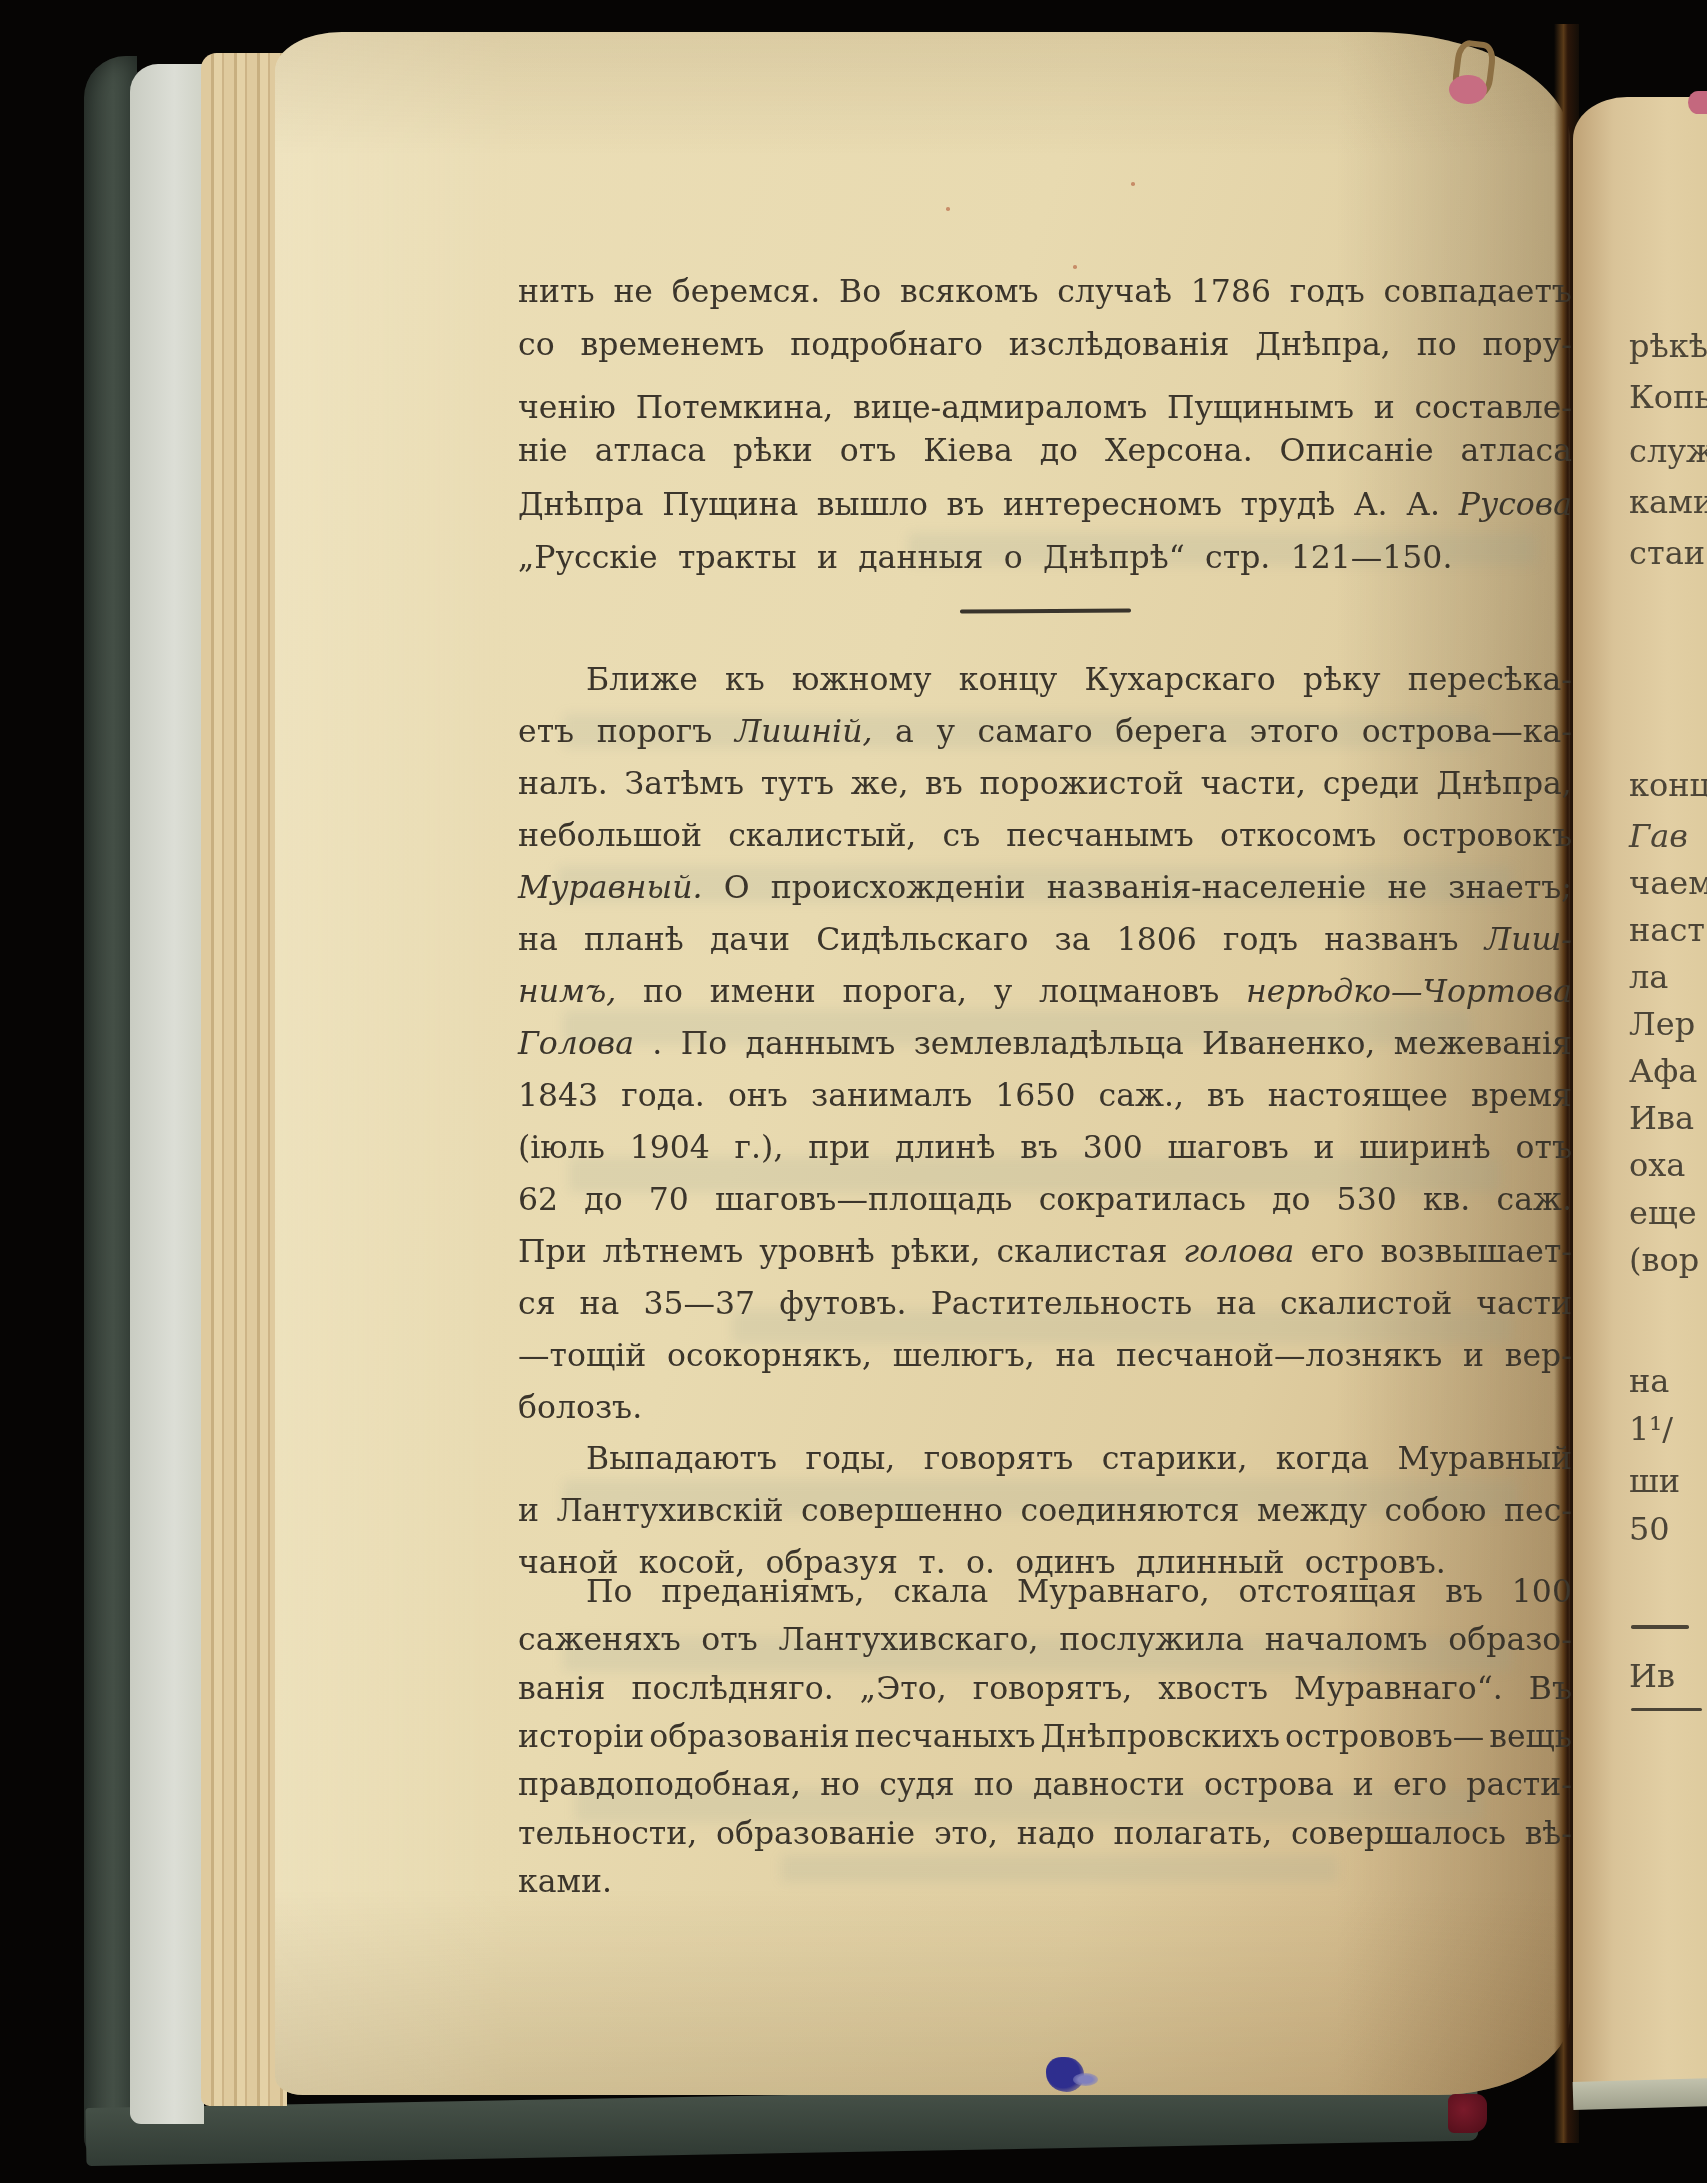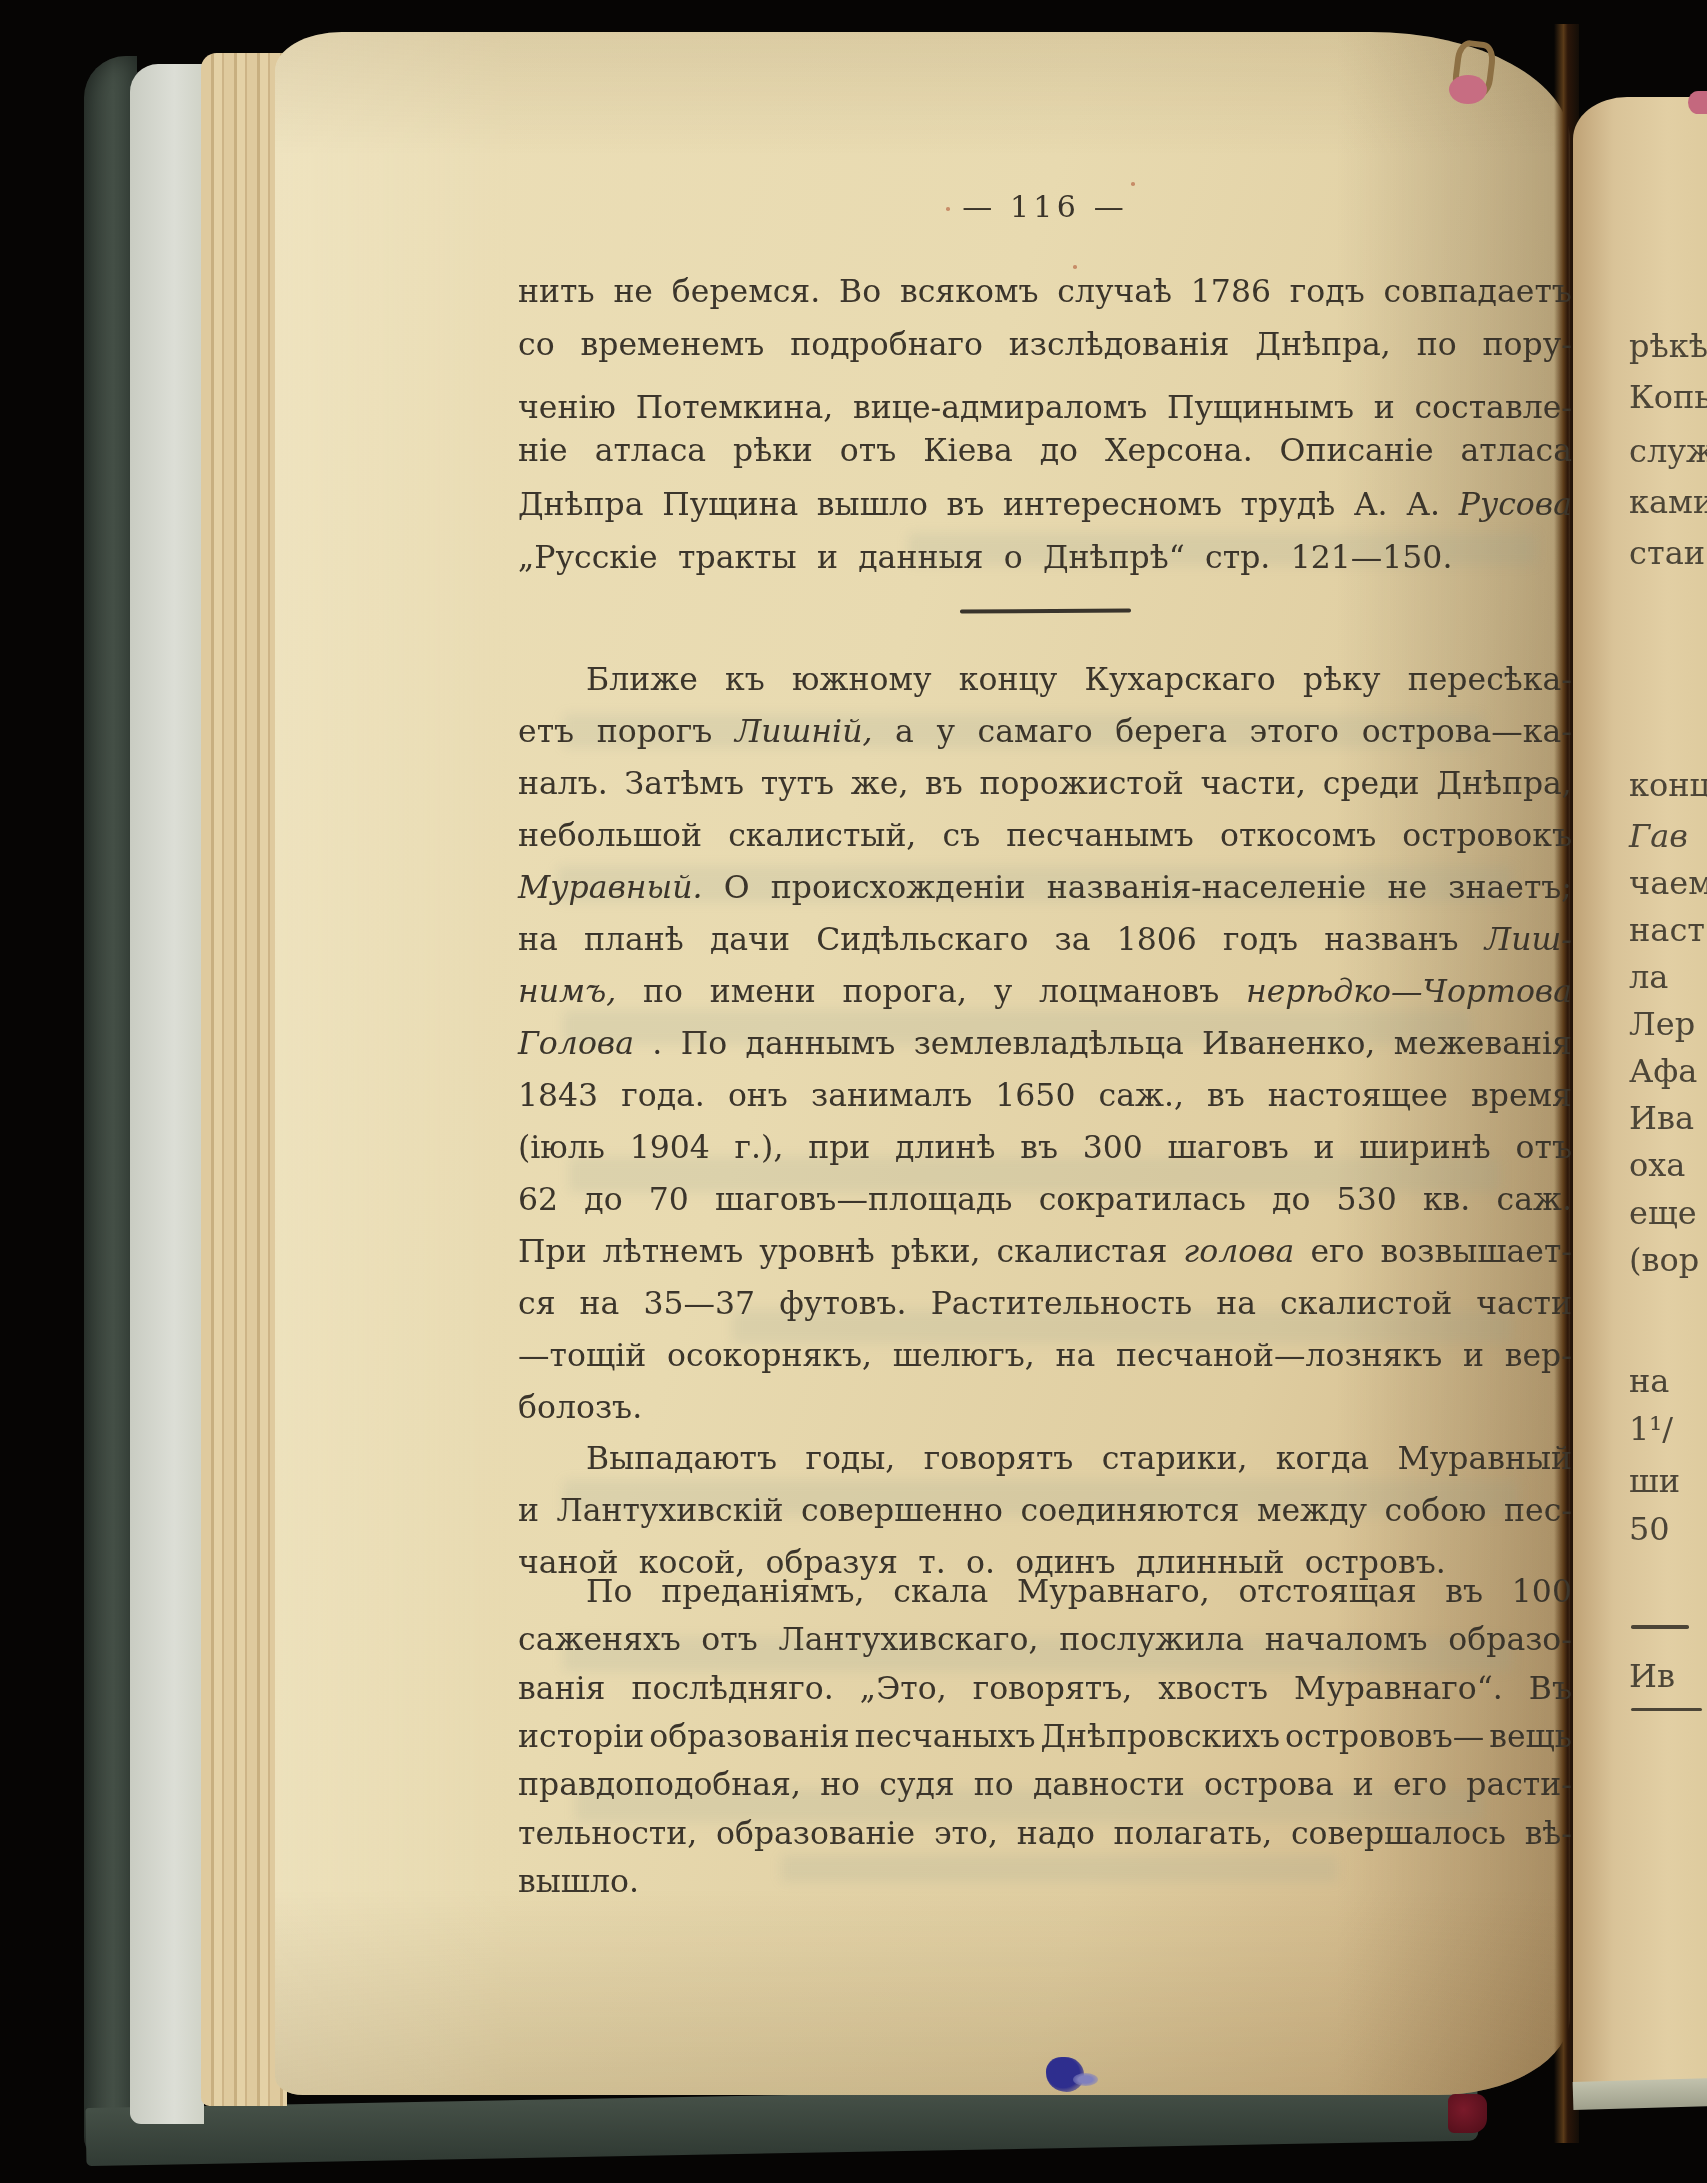--- a/index.html
+++ b/index.html
@@ -104,21 +104,20 @@
 
   <div class="ribbon-loop"></div>
   <div class="pink-tab"></div>
   <div class="pink-mark-tr"></div>
 
   <div class="fox" style="left:946px;top:207px"></div>
   <div class="fox" style="left:1131px;top:182px"></div>
   <div class="fox" style="left:1073px;top:265px"></div>
 
   <div class="text-layer">
-    <div class="page-number">— 116 —</div>
     <div class="divider"></div>
     <div id="body-text">
         <div class="line" style="top: 271px; justify-content: space-between;"><span>нить</span><span>не</span><span>беремся.</span><span>Во</span><span>всякомъ</span><span>случаѣ</span><span>1786</span><span>годъ</span><span>совпадаетъ</span></div>
         <div class="line" style="top: 324px;"><span>со</span><span>временемъ</span><span>подробнаго</span><span>изслѣдованія</span><span>Днѣпра,</span><span>по</span><span>пору-</span></div>
         <div class="line" style="top: 387px;"><span>ченію</span><span>Потемкина,</span><span>вице-адмираломъ</span><span>Пущинымъ</span><span>и</span><span>составле-</span></div>
         <div class="line" style="top: 430px;"><span>ніе</span><span>атласа</span><span>рѣки</span><span>отъ</span><span>Кіева</span><span>до</span><span>Херсона.</span><span>Описаніе</span><span>атласа</span></div>
         <div class="line" style="top: 484px;"><span>Днѣпра</span><span>Пущина</span><span>вышло</span><span>въ</span><span>интересномъ</span><span>трудѣ</span><span>А.</span><span>А.</span><i>Русова</i></div>
         <div class="line flush" style="top: 537px;">„Русскіе тракты и данныя о Днѣпрѣ“ стр. 121—150.</div>
         <div class="line" style="top: 659px; padding-left: 68px;"><span>Ближе</span><span>къ</span><span>южному</span><span>концу</span><span>Кухарскаго</span><span>рѣку</span><span>пересѣка-</span></div>
         <div class="line" style="top: 711px;"><span>етъ</span><span>порогъ</span><i>Лишній,</i><span>а</span><span>у</span><span>самаго</span><span>берега</span><span>этого</span><span>острова—ка-</span></div>
@@ -137,21 +136,21 @@
         <div class="line flush" style="top: 1387px;">болозъ.</div>
         <div class="line" style="top: 1438px; padding-left: 68px;"><span>Выпадаютъ</span><span>годы,</span><span>говорятъ</span><span>старики,</span><span>когда</span><span>Муравный</span></div>
         <div class="line" style="top: 1490px;"><span>и</span><span>Лантухивскій</span><span>совершенно</span><span>соединяются</span><span>между</span><span>собою</span><span>пес-</span></div>
         <div class="line flush" style="top: 1542px;">чаной косой, образуя т. о. одинъ длинный островъ.</div>
         <div class="line" style="top: 1571px; padding-left: 68px;"><span>По</span><span>преданіямъ,</span><span>скала</span><span>Муравнаго,</span><span>отстоящая</span><span>въ</span><span>100</span></div>
         <div class="line" style="top: 1619px;"><span>саженяхъ</span><span>отъ</span><span>Лантухивскаго,</span><span>послужила</span><span>началомъ</span><span>образо-</span></div>
         <div class="line" style="top: 1668px;"><span>ванія</span><span>послѣдняго.</span><span>„Это,</span><span>говорятъ,</span><span>хвостъ</span><span>Муравнаго“.</span><span>Въ</span></div>
         <div class="line" style="top: 1716px;"><span>исторіи</span><span>образованія</span><span>песчаныхъ</span><span>Днѣпровскихъ</span><span>острововъ—</span><span>вещь</span></div>
         <div class="line" style="top: 1764px;"><span>правдоподобная,</span><span>но</span><span>судя</span><span>по</span><span>давности</span><span>острова</span><span>и</span><span>его</span><span>расти-</span></div>
         <div class="line" style="top: 1813px;"><span>тельности,</span><span>образованіе</span><span>это,</span><span>надо</span><span>полагать,</span><span>совершалось</span><span>вѣ-</span></div>
-        <div class="line flush" style="top: 1861px;">вышло.</div>
+        <div class="line flush" style="top: 1861px;">ками.</div>
       </div>
   </div>
 
   <div class="frag-layer" id="frag-layer">
     <div class="frag-rule" style="top:1625px;width:58px"></div>
     <div class="frag-rule" style="top:1708px;width:71px;height:3px"></div>
   <div class="frag" style="top: 327px;">рѣкѣ</div>
       <div class="frag" style="top: 378px;">Копь</div>
       <div class="frag" style="top: 432px;">служ</div>
       <div class="frag" style="top: 483px;">ками</div>

